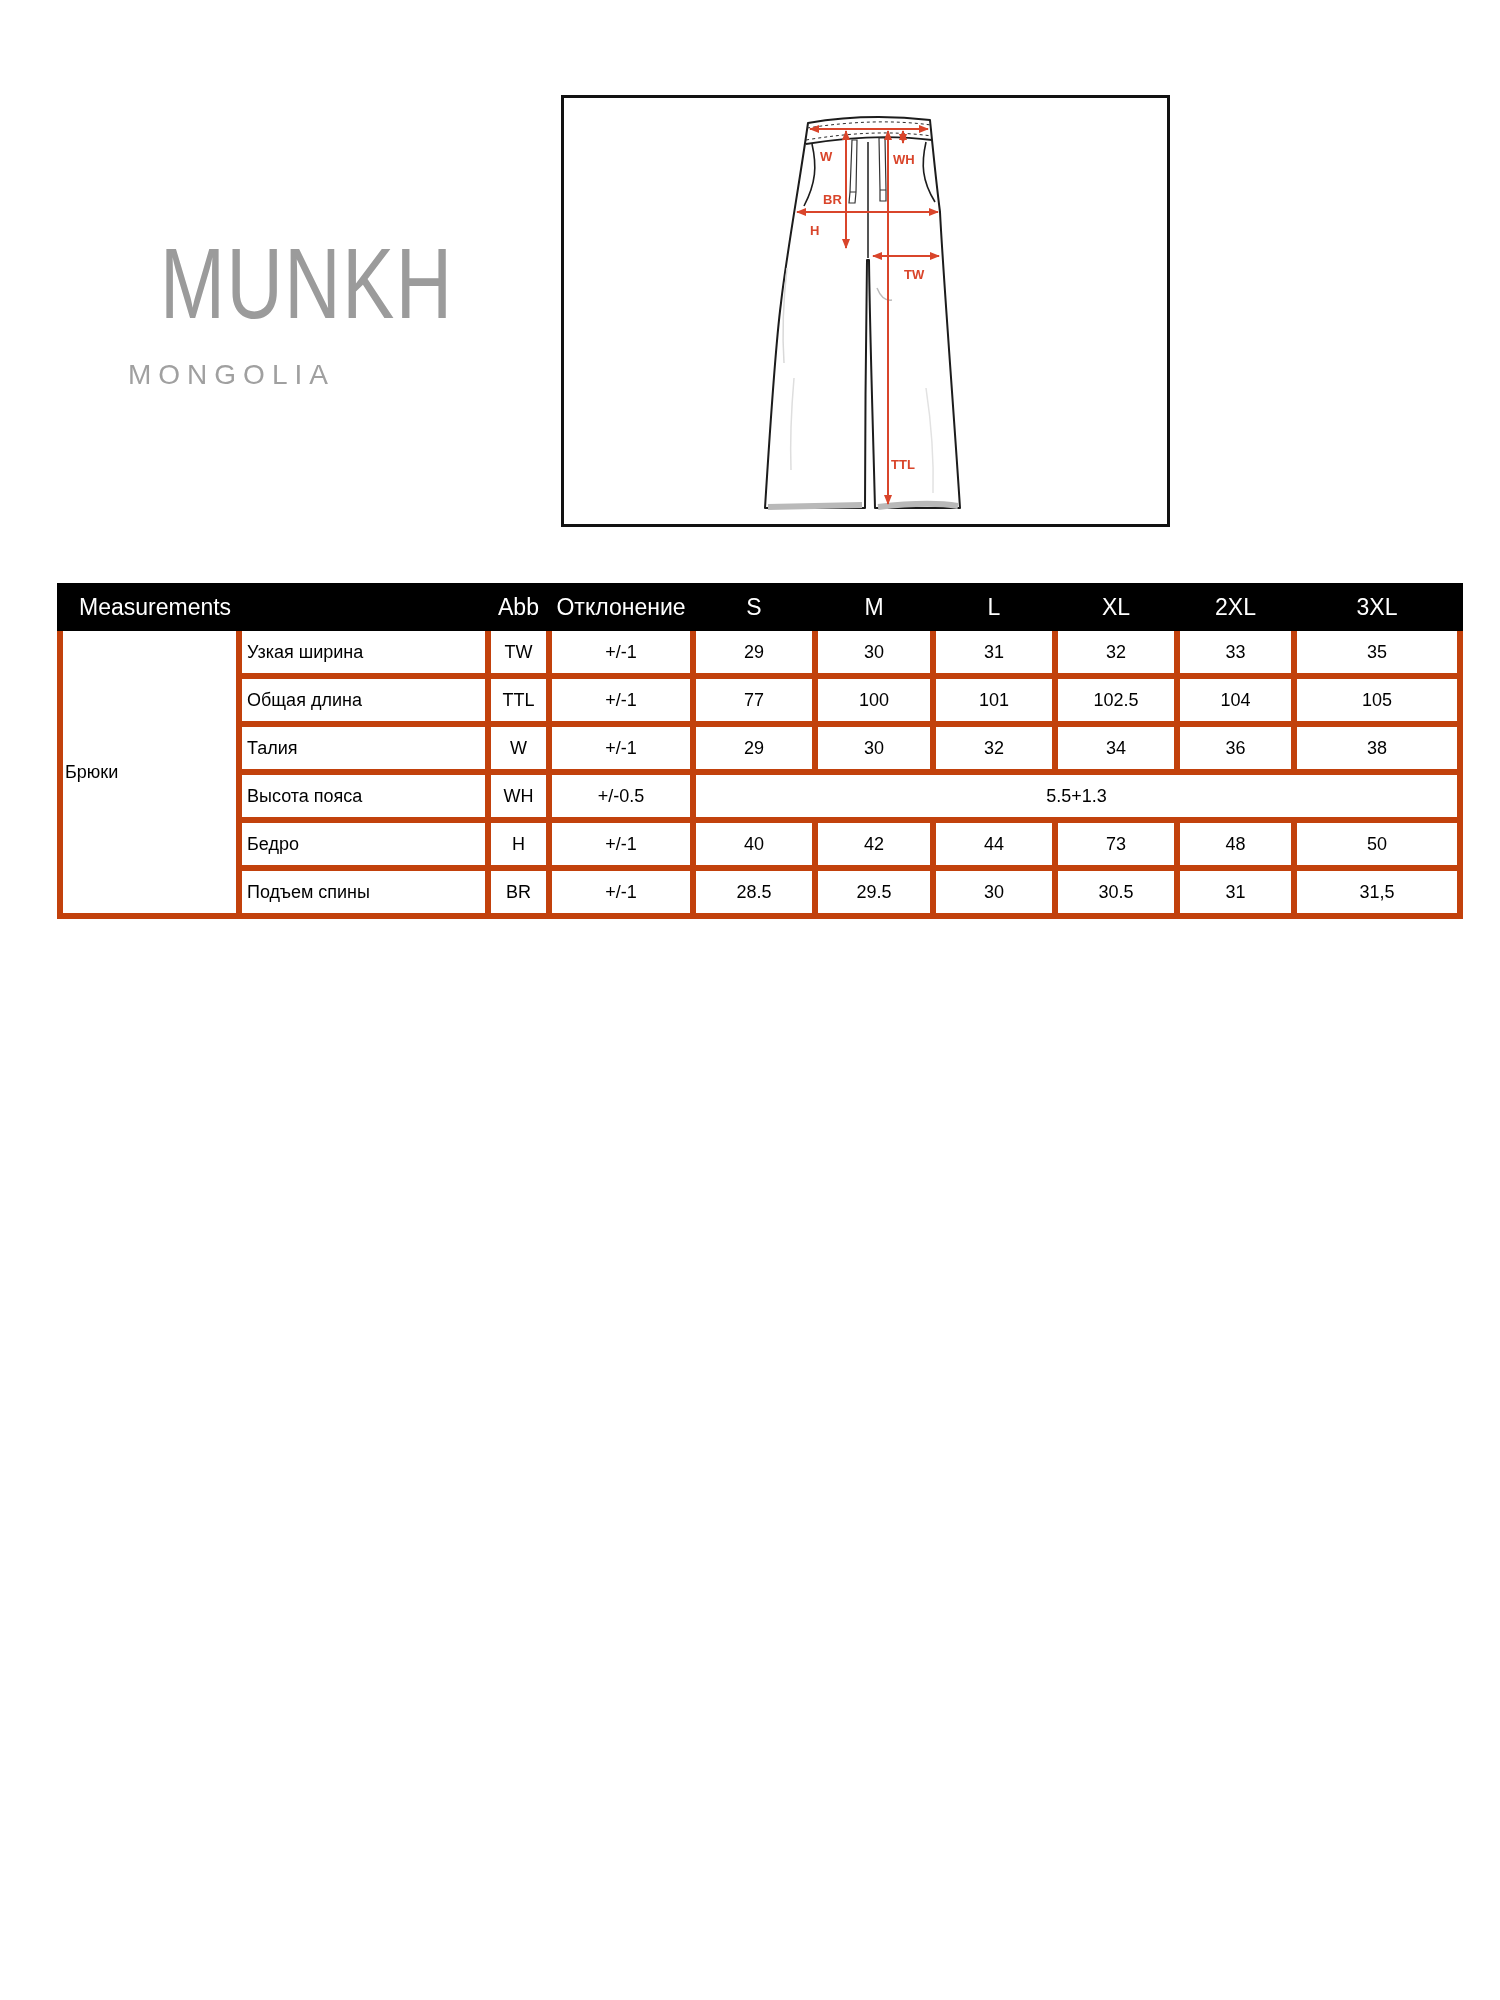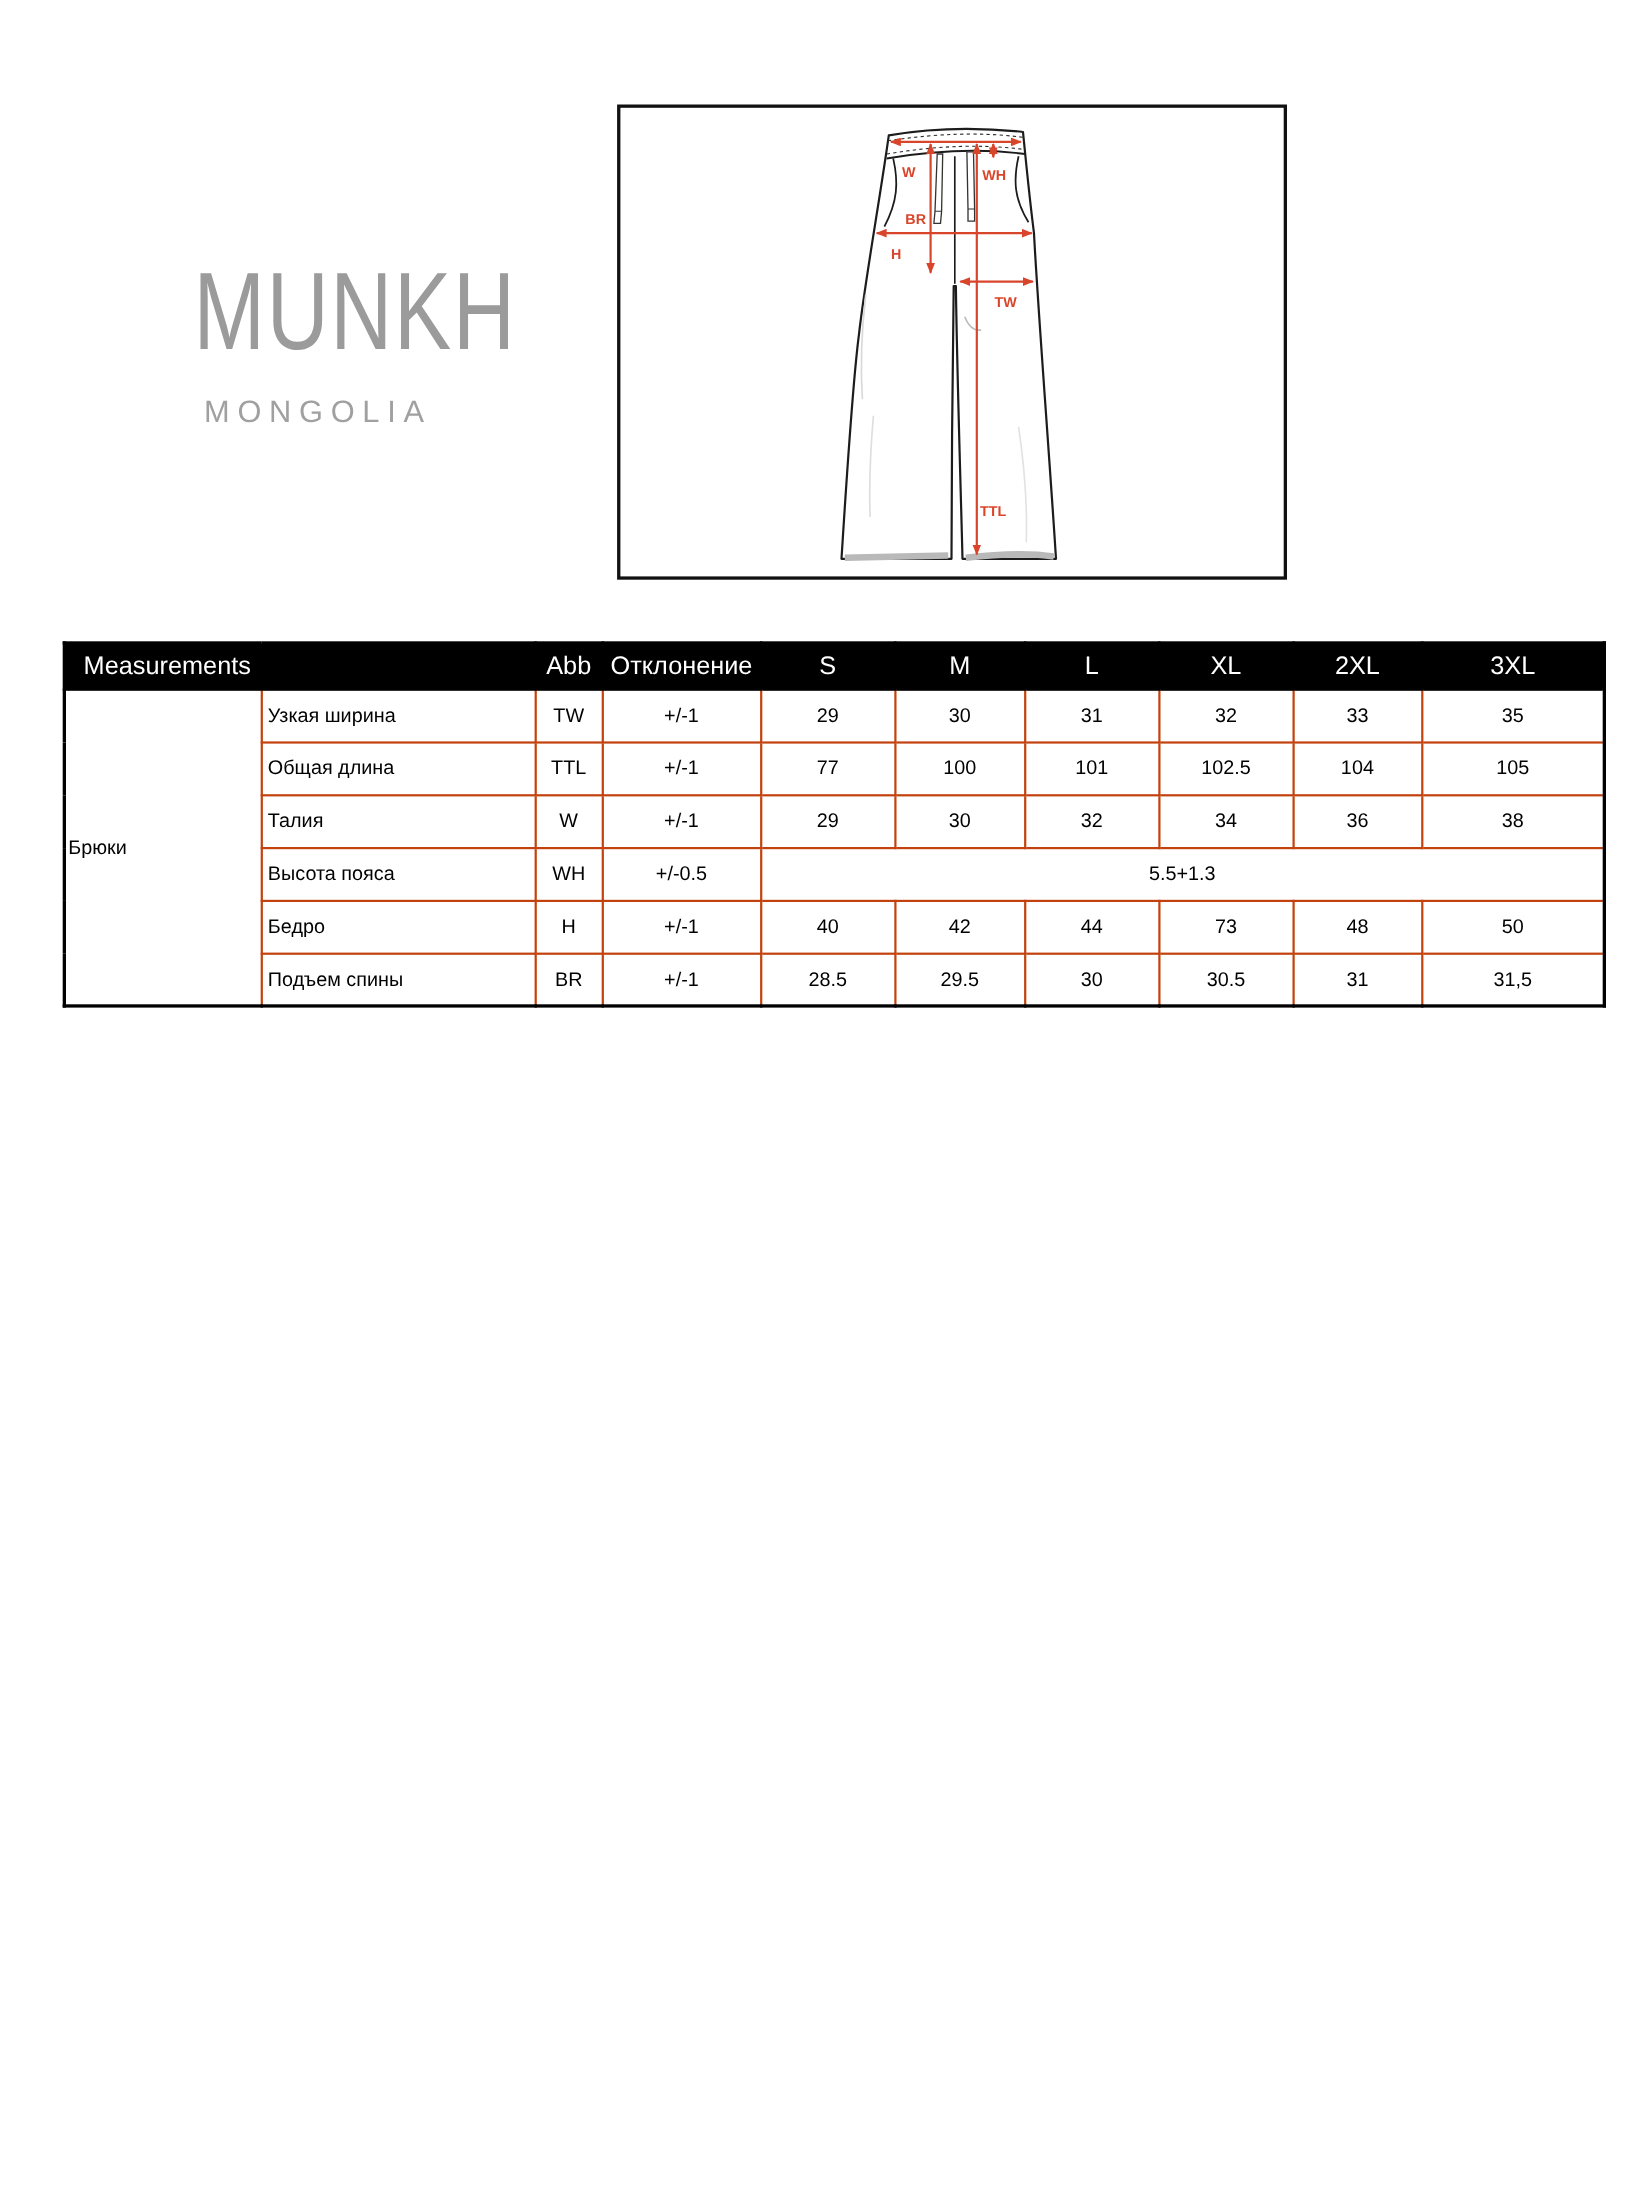--- a/index.html
+++ b/index.html
@@ -1,40 +1,40 @@
 <!DOCTYPE html>
 <html><head>
 <meta charset="utf-8">
 <style>
   html,body{margin:0;padding:0;background:#fff;}
   .page{
     position:relative;width:1500px;height:2000px;background:#ffffff;
     font-family:"Liberation Sans",sans-serif;overflow:hidden;
   }
   
-  .logo{position:absolute;left:144px;top:233px;width:290px;text-align:center;color:#9b9b9b;}
+  .logo{position:absolute;left:128px;top:233px;width:290px;color:#9b9b9b;}
   .brand{
     font-size:100px;line-height:1;letter-spacing:2px;font-weight:normal;
     transform:scaleX(0.78);transform-origin:50% 50%;white-space:nowrap;
   }
   .brand-sub{
     margin-top:26px;font-size:28px;letter-spacing:7px;color:#a0a0a0;white-space:nowrap;
   }
   
   .diagram-frame{
     position:absolute;left:561px;top:95px;width:609px;height:432px;
     border:3px solid #111;box-sizing:border-box;background:#fff;
   }
   .diagram-frame svg{position:absolute;left:0;top:0;}
   
   table.meas{
     position:absolute;left:57px;top:583px;border-collapse:collapse;table-layout:fixed;
     border:3px solid #000;
   }
-  table.meas th,table.meas td{border:2px solid #c2410c;padding:2px;box-sizing:border-box;}
+  table.meas th,table.meas td{border:6px solid #c2410c;padding:2px;box-sizing:border-box;}
   table.meas thead th{
     background:#000;color:#fff;height:42px;font-size:23px;font-weight:normal;
     text-align:center;border-color:#000;
   }
   table.meas thead th.h-meas{text-align:left;padding-left:16px;}
   table.meas tbody td{
     height:48px;font-size:18px;color:#000;text-align:center;vertical-align:middle;background:#fff;
   }
   table.meas td.name{text-align:left;padding-left:5px;}
   table.meas td.group{text-align:left;}

